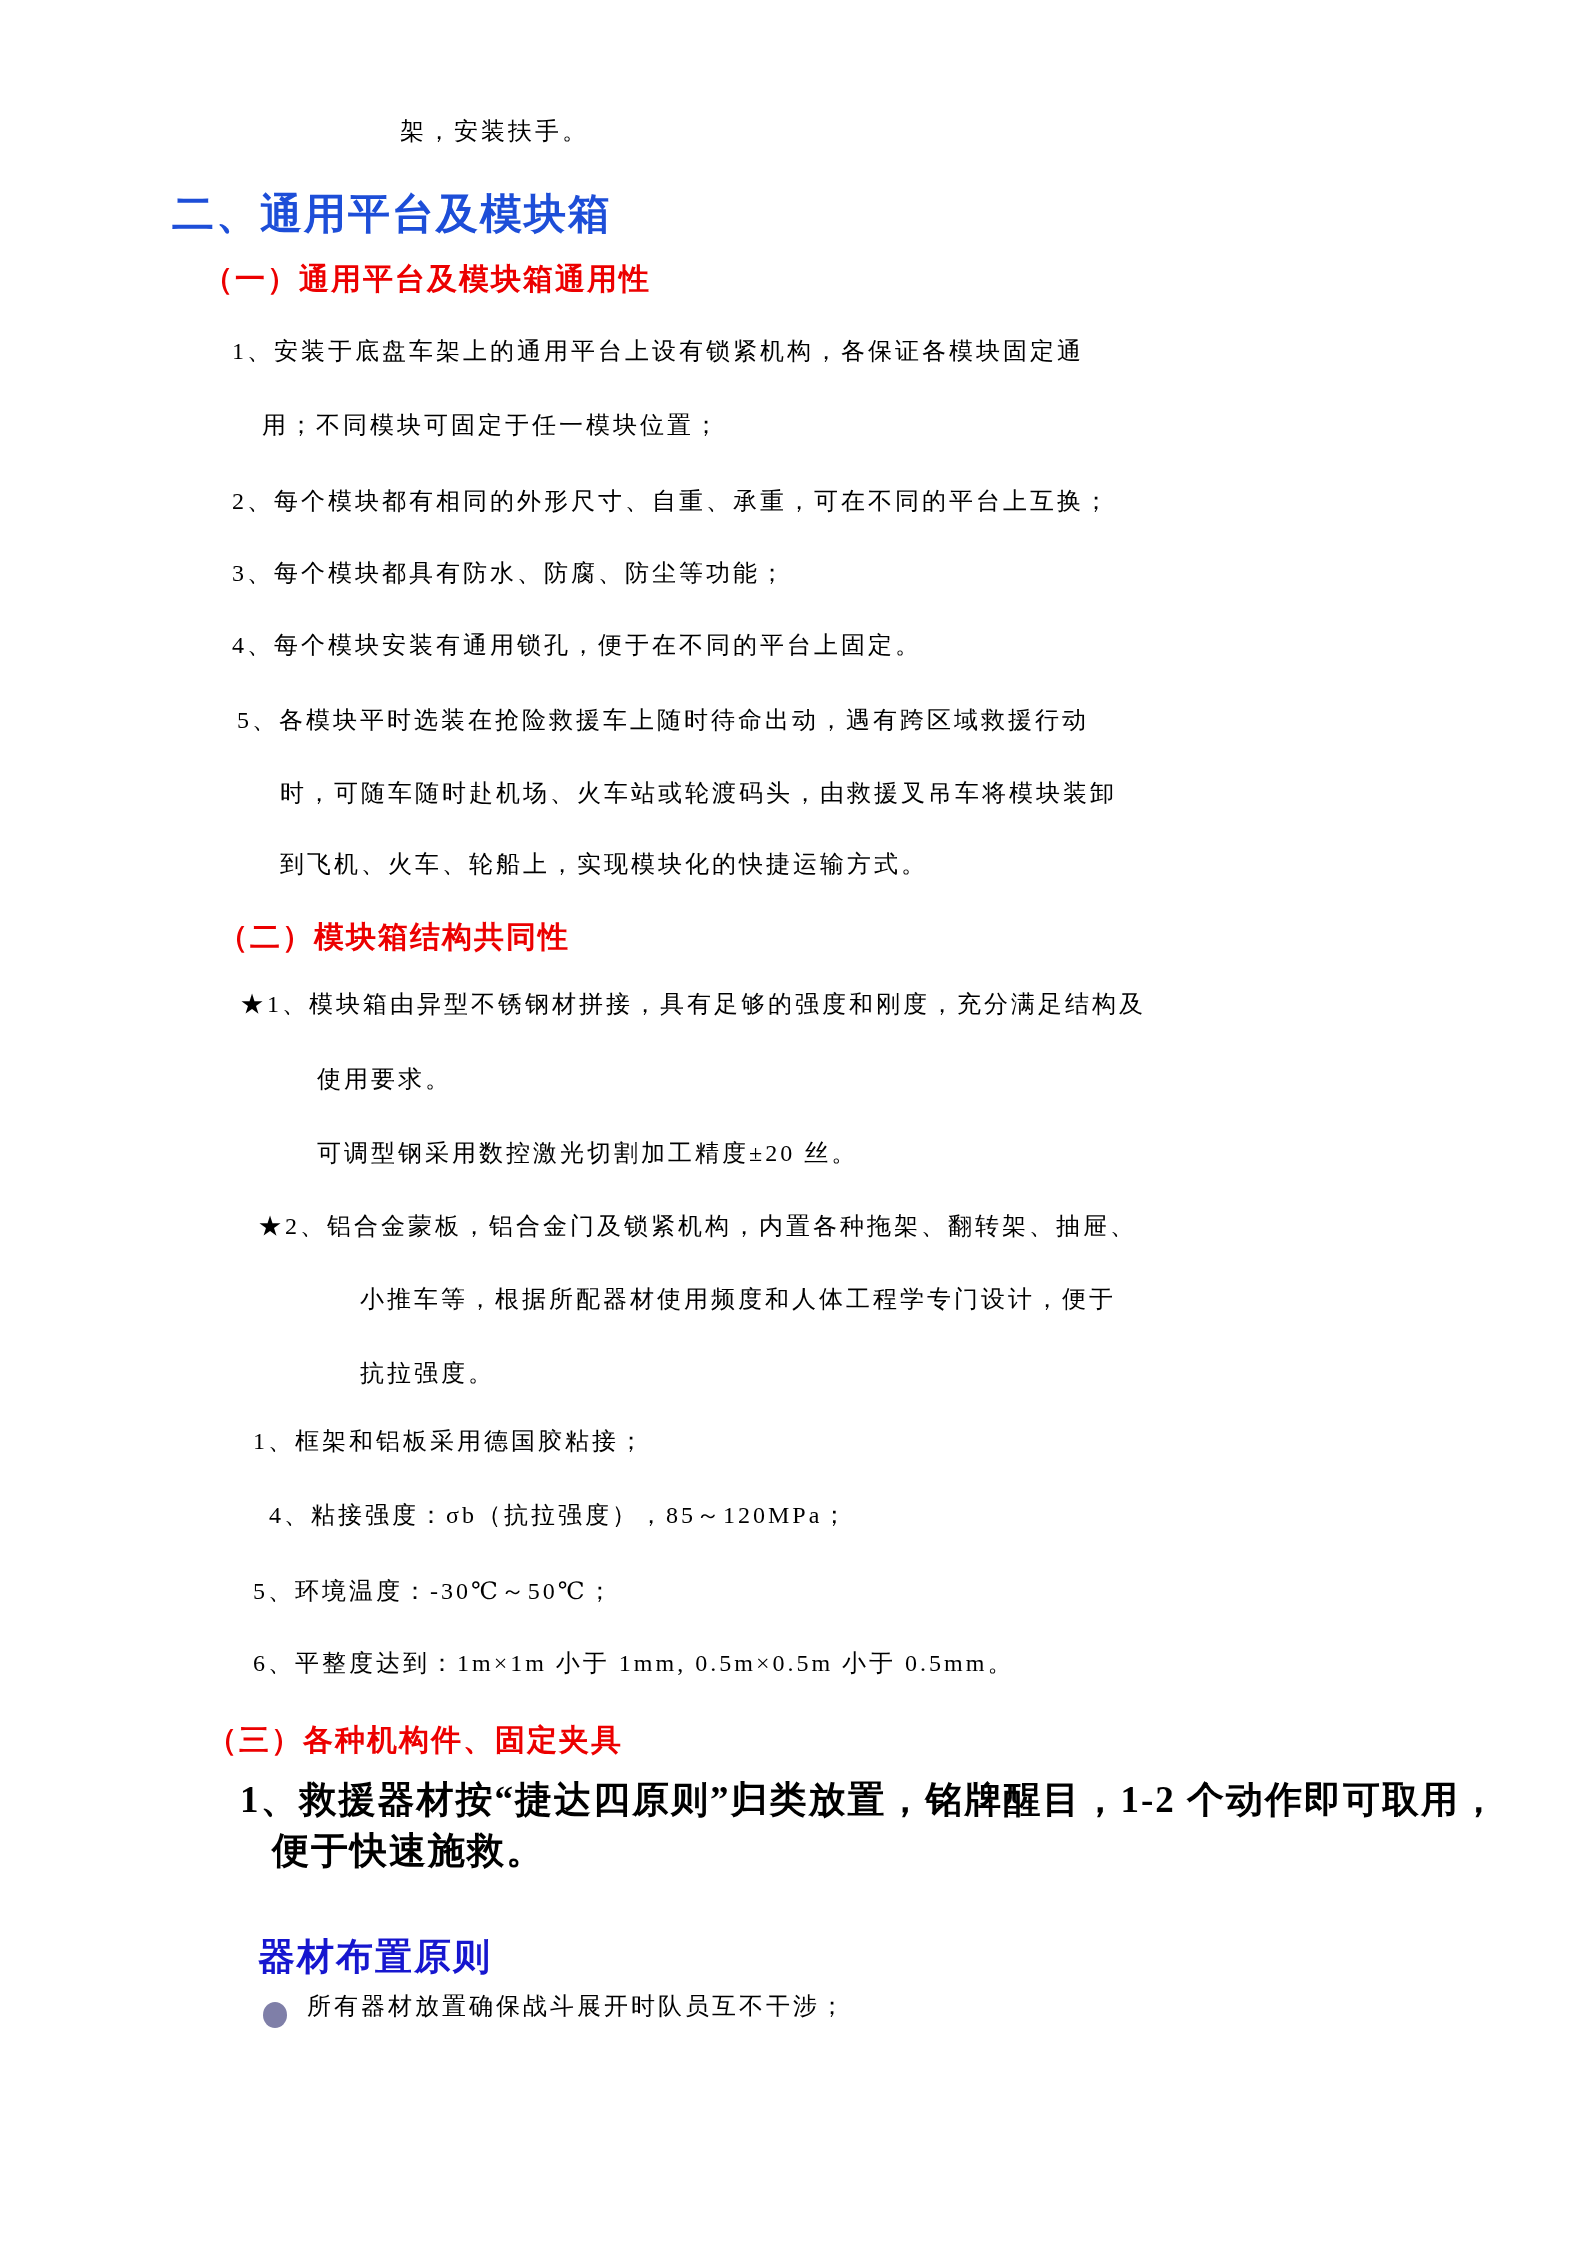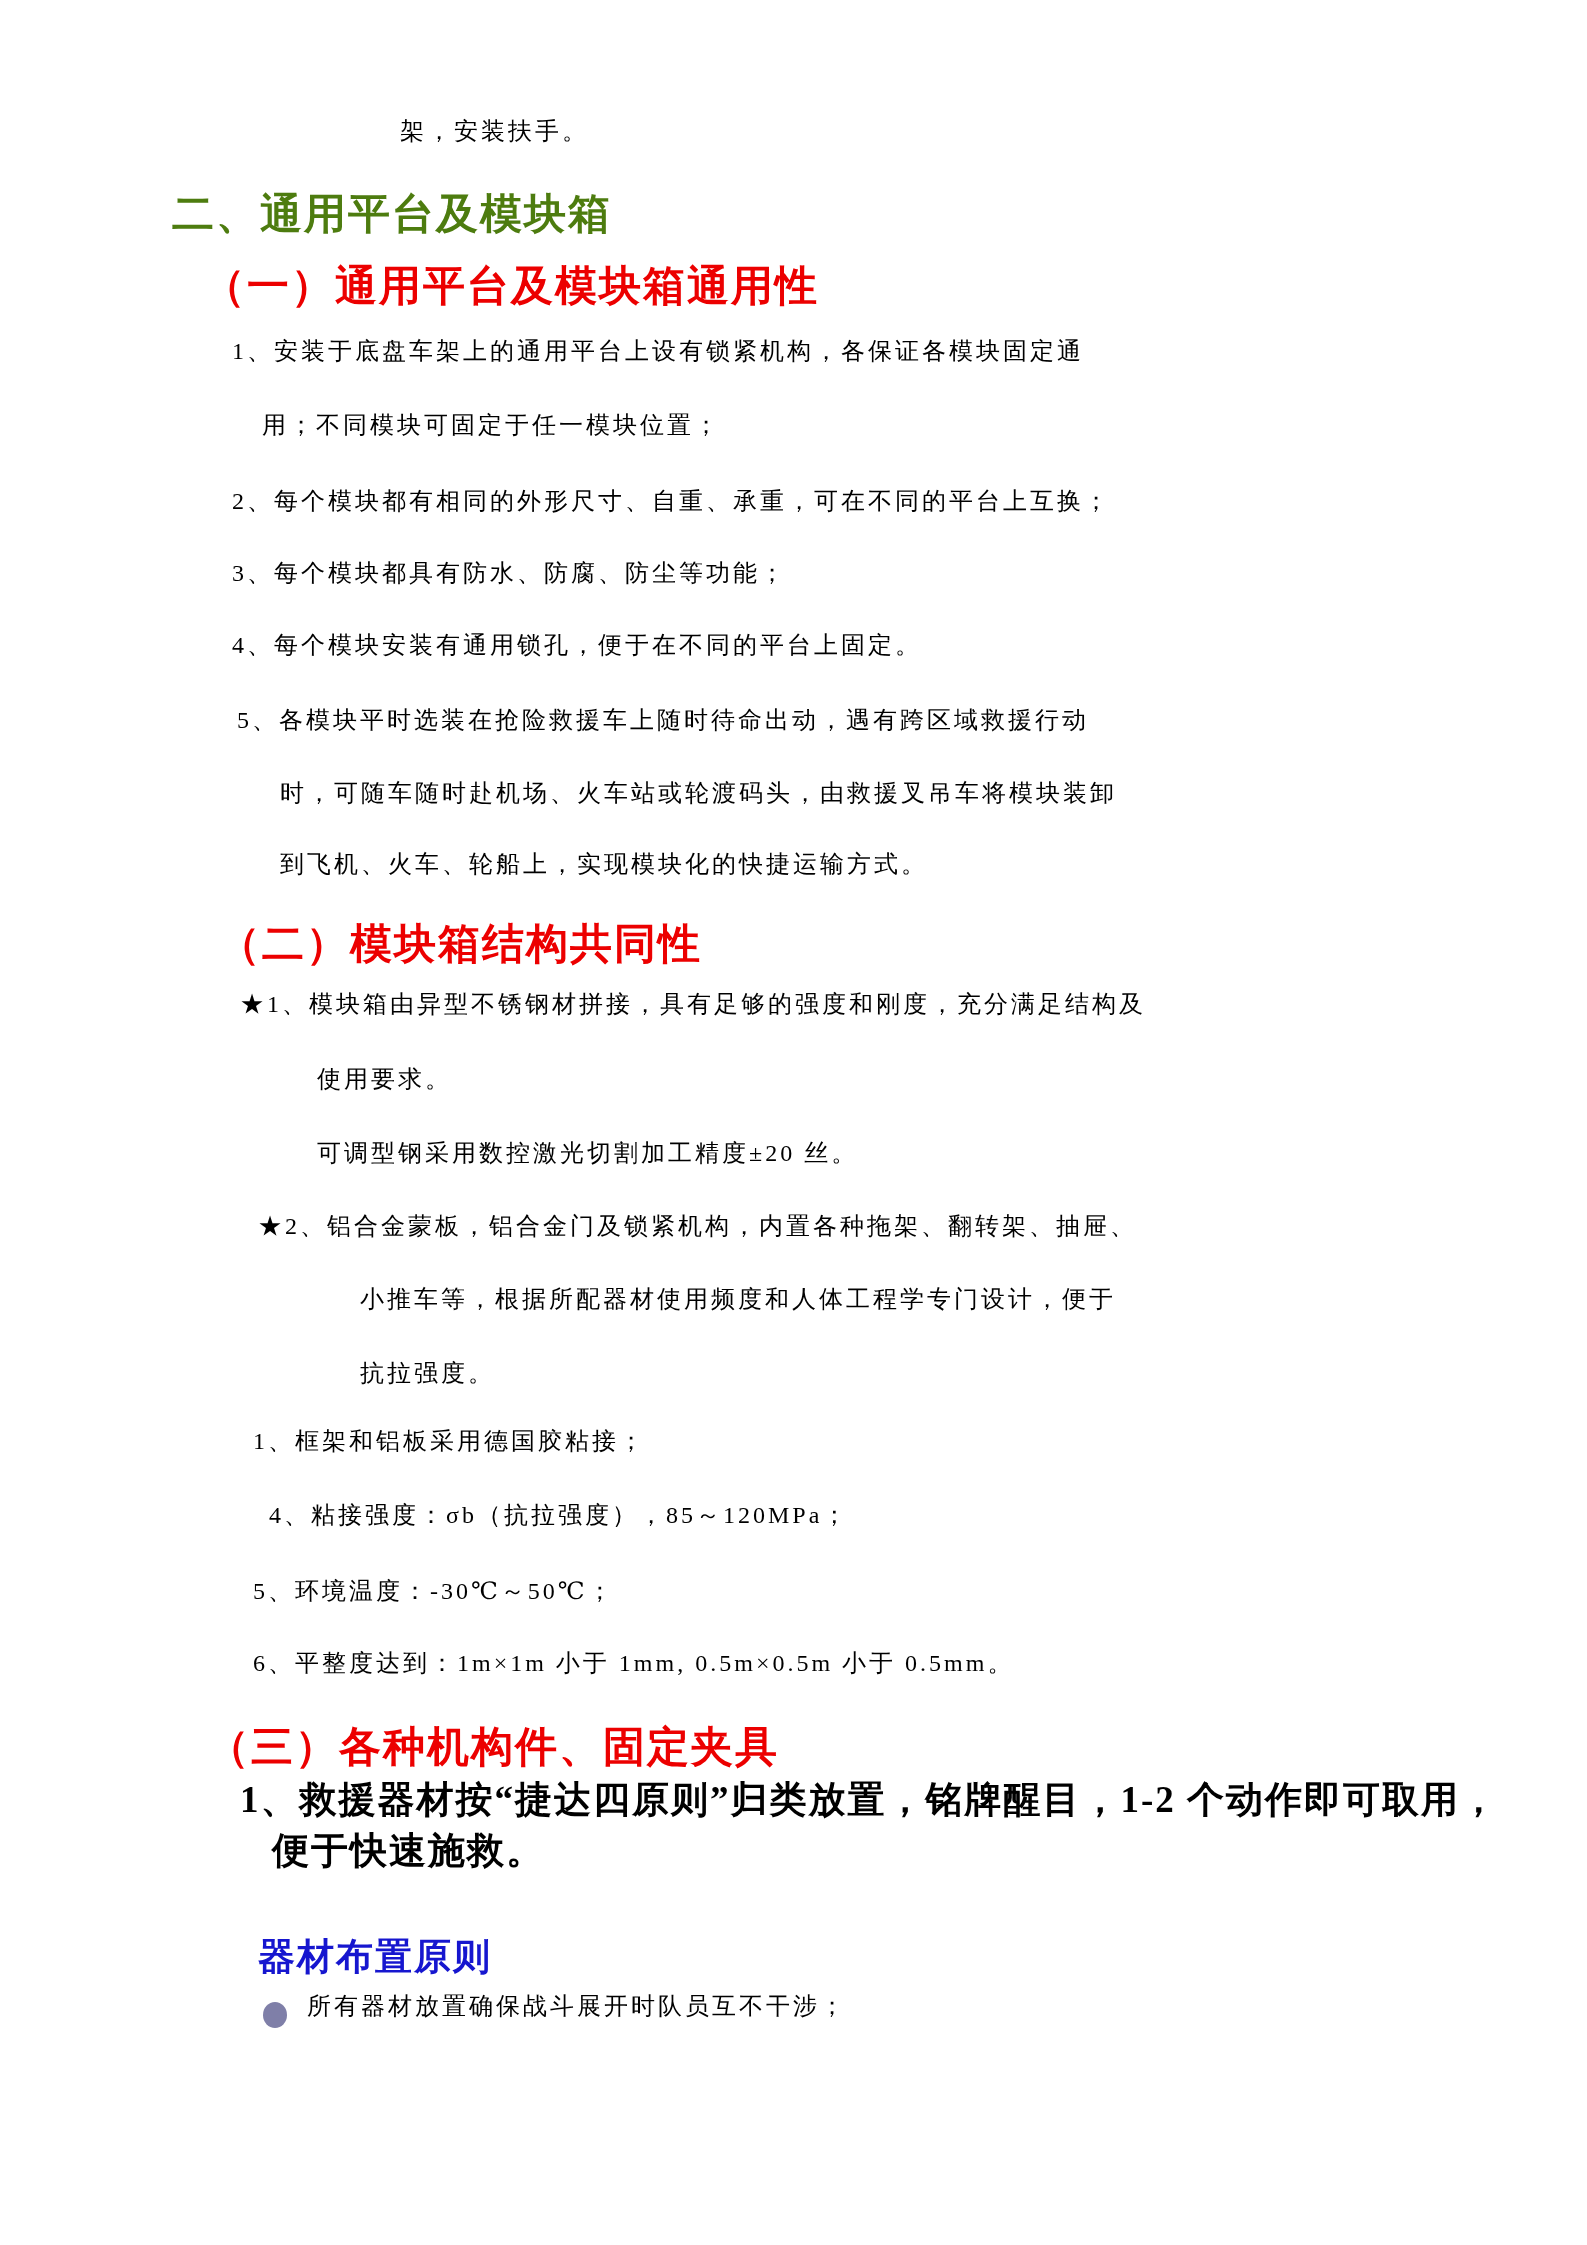--- a/index.html
+++ b/index.html
@@ -22,24 +22,24 @@
     color: #000000;
   }
   .body-text {
     font-size: 24px;
     letter-spacing: 3px;
   }
   .heading-blue {
     font-size: 42px;
     font-weight: bold;
     letter-spacing: 2px;
-    color: #4d7c0f;
+    color: #1d4ed8;
   }
   .heading-red {
-    font-size: 42px;
+    font-size: 30px;
     font-weight: bold;
     letter-spacing: 2px;
     color: #ec0000;
   }
   .bold-body {
     font-size: 37px;
     font-weight: bold;
     letter-spacing: 2px;
   }
   .subheading-blue {

